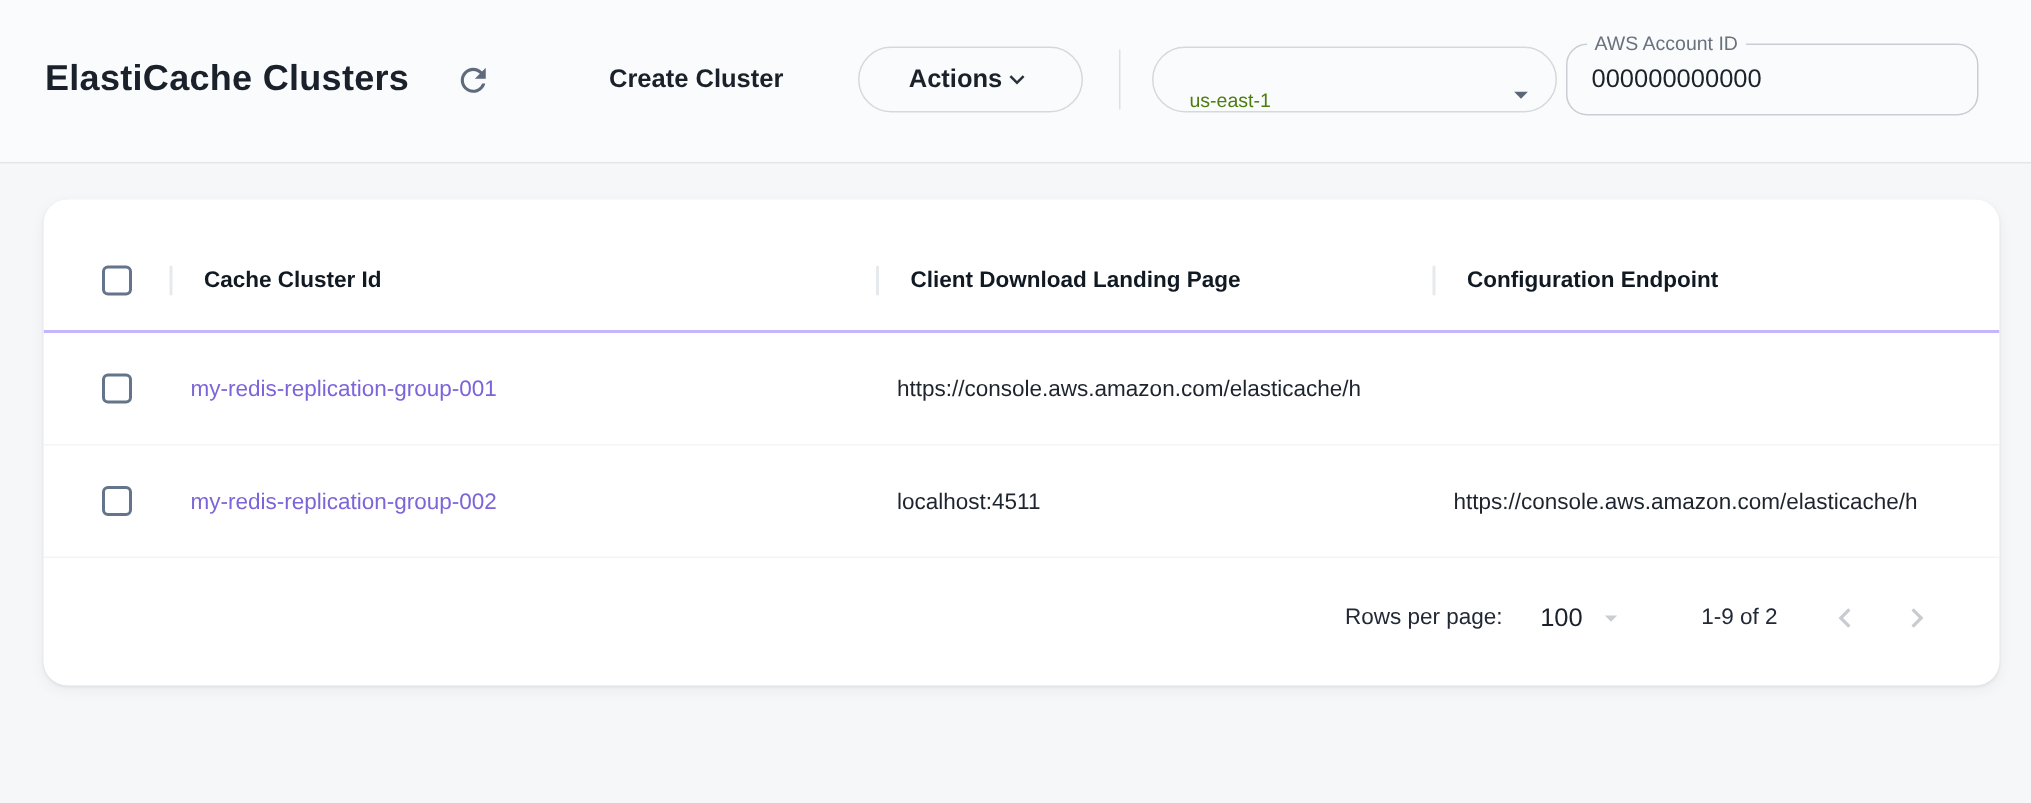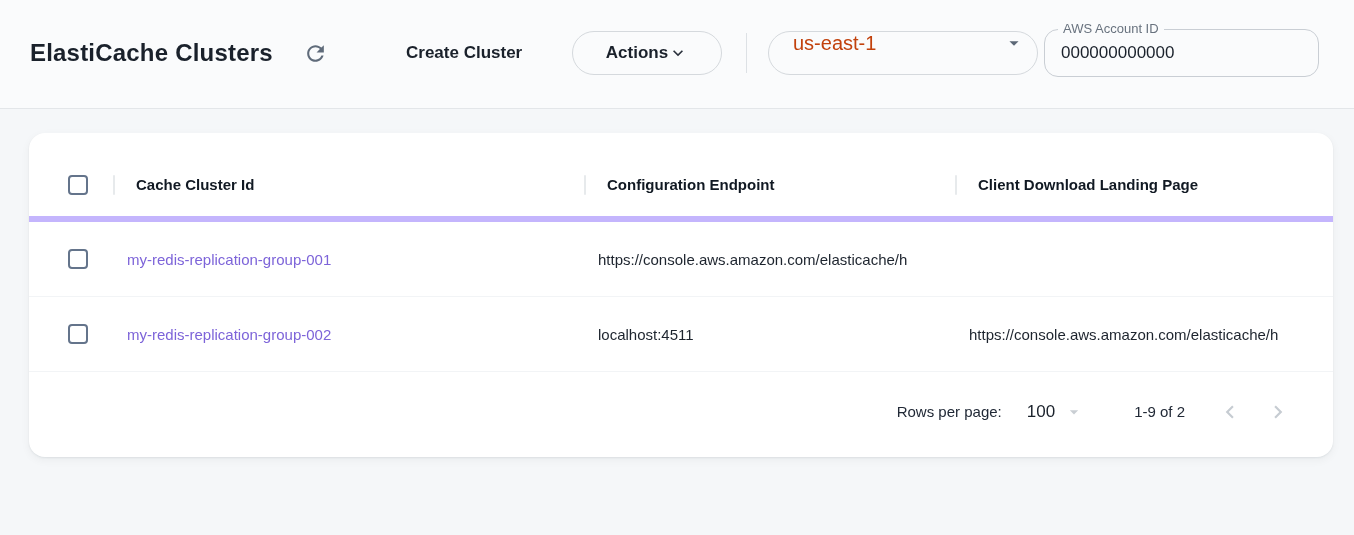--- a/index.html
+++ b/index.html
@@ -36,22 +36,22 @@
     left:572px; width:150px; height:44px;
     border:1px solid #d5d9dd; border-radius:22px; background:transparent;
     display:flex; align-items:center; justify-content:center; 
     font-family:inherit; font-size:17px; font-weight:700; color:#1a212b; cursor:pointer;
   }
   .actions-btn svg { width:20px; height:20px; fill:#2a313c; }
   .topbar-divider { left:746px; width:1px; height:40px; background:#dde1e5; }
   .region-select {
     left:768px; width:270px; height:44px;
     border:1px solid #d5d9dd; border-radius:22px;
-    display:flex; align-items:flex-start; justify-content:space-between;
-    padding:0 12px 0 24px; font-size:20px; color:#c2410c; cursor:pointer;
+    display:flex; align-items:flex-end; justify-content:space-between;
+    padding:0 12px 0 24px; font-size:13px; color:#4d7c0f; cursor:pointer;
   }
   .region-select svg { width:22px; height:22px; fill:#5b6776; }
   .account-field {
     left:1044px; width:275px; height:48px;
     border:1px solid #c9ced4; border-radius:14px;
     display:flex; align-items:center;
   }
   .account-label {
     position:absolute; top:-9px; left:13px;
     font-size:13px; color:#68727e; background:#fafbfc; padding:0 5px; white-space:nowrap;
@@ -66,21 +66,21 @@
     position:absolute; left:29px; top:133px; width:1304px; height:324px;
     background:#ffffff; border-radius:16px;
     box-shadow:0 1px 2px rgba(20,30,45,.07), 0 3px 10px rgba(20,30,45,.05);
     padding-top:20px; overflow:hidden;
     display:flex; flex-direction:column;
   }
   .grid-row {
     display:grid; grid-template-columns:84px 471px 371px 1fr;
     align-items:center;
   }
-  .thead { height:69px; border-bottom:6px solid #c4b5fd; position:relative; }
+  .thead { height:69px; border-bottom:2px solid #c4b5fd; position:relative; }
   .th {
     font-size:15px; font-weight:700; color:#111923;
     padding-left:23px; position:relative; white-space:nowrap; cursor:pointer;
   }
   .th::before, .th-sep {
     content:""; position:absolute; left:0; top:50%; transform:translateY(-50%);
     width:2px; height:20px; background:#e7eaec; border-radius:1px;
   }
   .trow { height:75px; border-bottom:1px solid #f2f4f6; }
   .trow:last-of-type { border-bottom:1px solid #f2f4f6; }
@@ -154,22 +154,22 @@
   </div>
 </header>
 
 <main class="card">
 
   <div class="grid-row thead">
     <div class="checkbox-cell">
       <span class="checkbox"></span>
     </div>
     <div class="th">Cache Cluster Id</div>
+    <div class="th">Client Download Landing Page</div>
     <div class="th">Configuration Endpoint</div>
-    <div class="th">Client Download Landing Page</div>
   </div>
 
   <div class="grid-row trow">
     <div class="checkbox-cell">
       <span class="checkbox"></span>
     </div>
     <div class="td link">my-redis-replication-group-001</div>
     <div class="td">https://console.aws.amazon.com/elasticache/h</div>
   </div>
 

